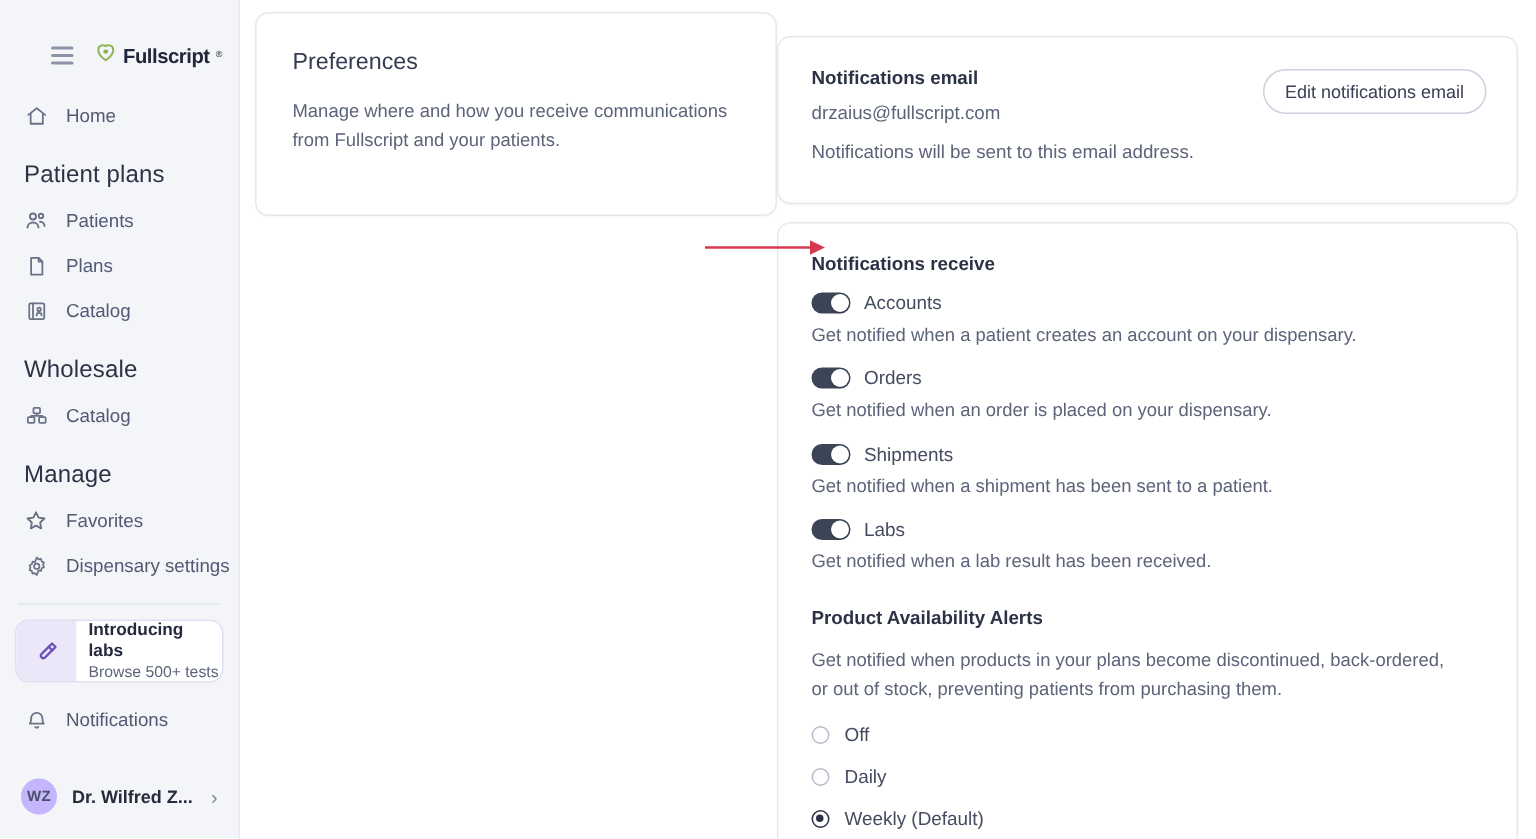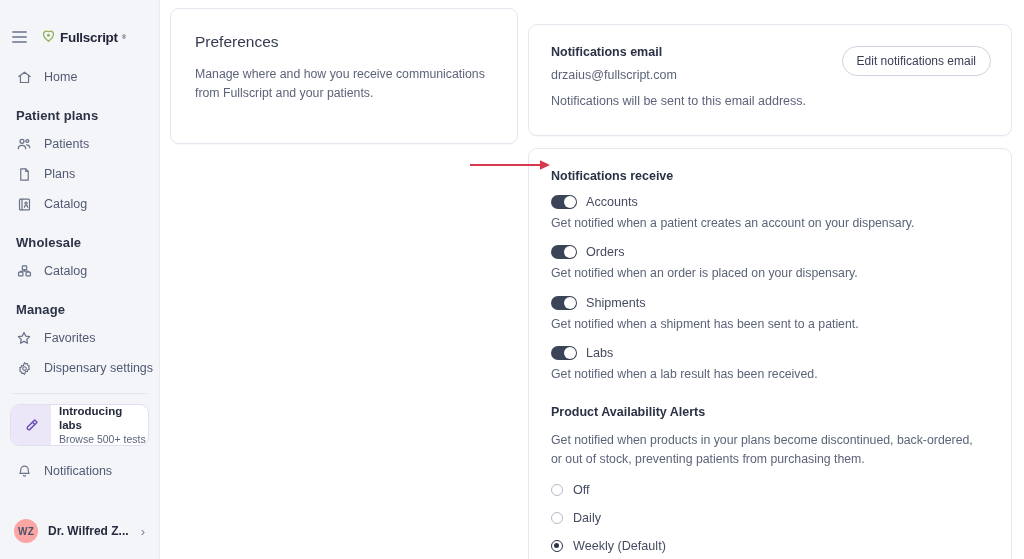--- a/index.html
+++ b/index.html
@@ -15,41 +15,41 @@
   .sidebar {
     width: 160px; height: 559px;
     background: #f4f5f9;
     border-right: 1px solid #e8eaf0;
     display: flex; flex-direction: column;
     position: relative;
     flex: 0 0 160px;
   }
   .brand-row {
     display: flex; align-items: center; gap: 12px;
-    padding: 22px 0 0 10px; height: 52px;
+    padding: 22px 0 0 32px; height: 52px;
   }
   .hamburger { display: flex; flex-direction: column; gap: 3px; cursor: pointer; padding: 2px; }
   .hamburger i { display: block; width: 15px; height: 2px; background: #8a93a8; border-radius: 1px; }
   .logo { display: flex; align-items: center; gap: 4px; }
   .logo-text {
     font-size: 13.5px; font-weight: bold; color: #22263a;
     letter-spacing: -0.3px; position: relative;
   }
   .logo-tm { font-size: 6px; vertical-align: super; color: #22263a; }
 
   .nav { padding-top: 10px; }
   .nav-item {
     display: flex; align-items: center; gap: 12px;
     padding: 7px 0 7px 16px; cursor: pointer;
     font-size: 12.5px; color: #515a73;
   }
   .nav-ico { width: 16px; height: 16px; flex: 0 0 16px; display: flex; align-items: center; justify-content: center; }
   .nav-ico svg { display: block; }
   .nav-group-title {
-    font-size: 13px; font-weight: bold; color: #2c3346;
+    font-size: 16px; font-weight: normal; color: #2c3346;
     padding: 16px 0 6px 16px; letter-spacing: 0.1px;
   }
 
   .divider { height: 1px; background: #e3e6ee; margin: 10px 12px 0 12px; }
 
   .promo {
     margin: 10px 10px 0 10px;
     display: flex; align-items: stretch;
     border: 1px solid #e2def2;
     border-radius: 9px; overflow: hidden;
@@ -67,34 +67,34 @@
   .promo-sub { font-size: 10.5px; color: #5d667d; line-height: 1.25; }
 
   .spacer { flex: 1 1 auto; }
 
   .user-row {
     display: flex; align-items: center; gap: 10px;
     padding: 10px 12px 16px 14px; cursor: pointer;
   }
   .avatar {
     width: 24px; height: 24px; border-radius: 50%;
-    background: #fca5a5; color: #4a5268;
+    background: #c4b5fd; color: #4a5268;
     font-size: 10px; font-weight: bold;
     display: flex; align-items: center; justify-content: center;
     flex: 0 0 24px; letter-spacing: 0.2px;
   }
   .user-name { font-size: 12px; font-weight: bold; color: #262b3d; flex: 1 1 auto; white-space: nowrap; }
   .chev { color: #7b8498; font-size: 13px; padding-right: 2px; }
 
   
   .main {
     flex: 1 1 auto; height: 559px;
     position: relative; background: #ffffff;
     padding: 8px 12px 0 10px;
-    display: flex; gap: 10px;
+    display: flex; 
   }
   .col-left { width: 348px; flex: 0 0 348px; padding-top: 0px; }
   .col-right { flex: 1 1 auto; display: flex; flex-direction: column; gap: 12px; padding-top: 16px; }
 
   .card {
     background: #fff;
     border: 1px solid #e5e8ef;
     border-radius: 9px;
     box-shadow: 0 1px 1px rgba(30,40,70,0.03);
   }

